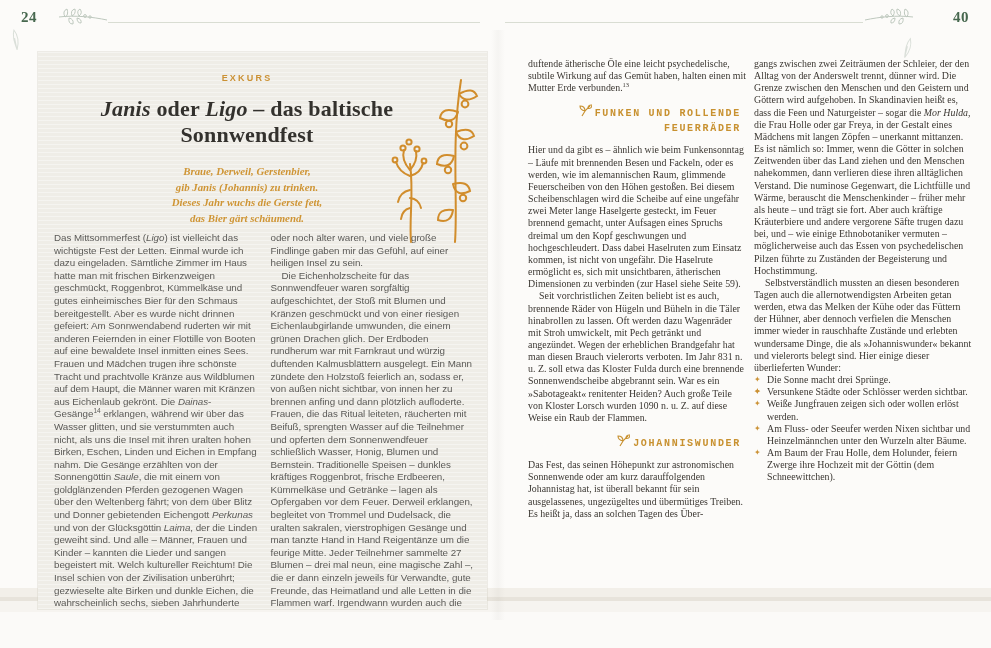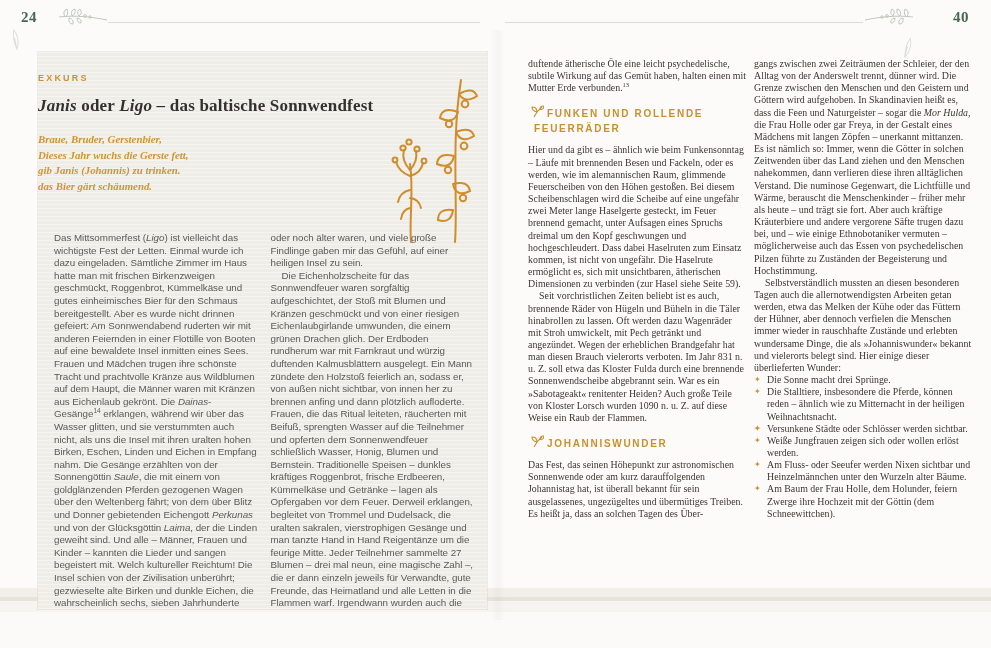--- a/index.html
+++ b/index.html
@@ -22,23 +22,23 @@
   .orn.l { left:57px; }
   .orn.r { left:863px; transform:scaleX(-1); }
   .faintleaf { position:absolute; width:14px; height:24px; opacity:.5; }
   .faintleaf.l { left:8px; top:28px; transform:rotate(-12deg); }
   .faintleaf.r { left:900px; top:36px; transform:rotate(14deg); }
 
   
   .box { position:absolute; left:38px; top:52px; width:449px; height:557px; background:#efede7;
     background-image:repeating-linear-gradient(180deg, rgba(255,255,255,.4) 0 1px, rgba(0,0,0,0) 1px 4px);
     box-shadow:0 0 0 1px rgba(210,206,196,.35); }
-  .box-head { position:absolute; left:0; top:0; width:418px; }
+  .box-head { position:absolute; left:0; top:0; width:418px; text-align:center; }
   .exkurs-label { margin-top:21px; font-size:9px; font-weight:bold; letter-spacing:2.2px; color:#cb9134; }
-  .box-title { margin-top:13px; font-family:"Liberation Serif",serif; font-weight:bold; font-size:17px;
+  .box-title { margin-top:13px; font-family:"Liberation Serif",serif; font-weight:bold; font-size:22px;
     color:#33312d; letter-spacing:.2px; }
   .poem { margin-top:16px; font-family:"Liberation Serif",serif; font-style:italic; font-weight:bold;
     font-size:10.8px; color:#cf9535; line-height:15.6px; }
   .poem-attr { margin-top:9px; font-size:7.5px; font-weight:bold; letter-spacing:1.6px; color:#6f6a60; }
   .plant { position:absolute; right:8px; top:20px; width:98px; height:172px; }
 
   .box-cols { position:absolute; left:16px; top:180px; width:420px; height:380px;
     column-count:2; column-gap:13px; overflow:hidden;
     font-size:9.8px; line-height:12.6px; letter-spacing:-.05px; color:#5b5a57; text-align:left; }
   .box-cols p { margin:0; }
@@ -46,21 +46,21 @@
   .box-cols i, .rcol i { font-style:italic; }
   sup { font-size:6.5px; vertical-align:super; line-height:0; }
 
   
   .rcol { position:absolute; top:58px; width:219px; font-family:"Liberation Serif",serif;
     font-size:9.9px; line-height:12.15px; color:#3b3732; text-align:left; }
   .rcol.c1 { left:528px; }
   .rcol.c2 { left:754px; }
   .rcol p { margin:0; }
   .rcol p.ind { text-indent:11px; }
-  .col-heading { margin:12px 6px 8px; text-align:left; font-family:Liberation Sans, sans-serif;
+  .col-heading { margin:12px 6px 8px; text-align:right; font-family:Liberation Mono, monospace;
     font-size:10px; font-weight:bold; letter-spacing:1.7px; color:#c89130; line-height:1.5; position:relative; }
   .hicon { position:relative; top:-3px; left:-3px; display:inline-block; width:13px; height:13px; vertical-align:middle; }
   ul.wonders { list-style:none; margin:0; }
   ul.wonders li { position:relative; padding-left:13px; margin:0; }
   .blt { position:absolute; left:0; top:0; color:#cb9134; font-size:8px;
     font-family:"DejaVu Sans",sans-serif; }
 </style>
 </head>
 <body>
 
@@ -100,23 +100,23 @@
   </svg>
   <svg class="faintleaf r" viewBox="0 0 14 24">
     <path d="M7 22 C 6 14, 5 8, 8 2 C 11 8, 10 16, 7 22 M7 22 L7 10" fill="none" stroke="#b9c4ba" stroke-width="1"></path>
   </svg>
 
   <div class="box">
     <div class="box-head">
       <div class="exkurs-label">EXKURS</div>
       <div class="box-title"><i>Janis</i> oder <i>Ligo</i> – das baltische Sonnwendfest</div>
       <div class="poem">
-        <div>Braue, Bruder, Gerstenbier,</div>
+        <div>Braue, Derweil, Gerstenbier,</div>
+        <div>gib Janis (Johannis) zu trinken.</div>
         <div>Dieses Jahr wuchs die Gerste fett,</div>
-        <div>gib Janis (Johannis) zu trinken.</div>
         <div>das Bier gärt schäumend.</div>
       </div>
     </div>
 
     <svg class="plant" viewBox="0 0 98 172">
       <g fill="none" stroke="#d18d2c" stroke-width="2" stroke-linecap="round">
         <path d="M74 170 C 77 130, 70 70, 80 8"></path>
         <path d="M78 22 q 14 -8 18 2 q -12 8 -18 -2"></path>
         <path d="M77 40 q -16 -6 -18 6 q 14 7 18 -6"></path>
         <path d="M75 60 q 15 -6 18 4 q -13 8 -18 -4"></path>
@@ -164,21 +164,21 @@
           </g>
         </svg><span>JOHANNISWUNDER</span></div>
     <p>Das Fest, das seinen Höhepunkt zur astronomischen Sonnenwende oder am kurz darauffolgenden Johannistag hat, ist überall bekannt für sein ausgelassenes, ungezügeltes und übermütiges Treiben. Es heißt ja, dass an solchen Tagen des Über-</p>
   </div>
 
   <div class="rcol c2">
     <p>gangs zwischen zwei Zeiträumen der Schleier, der den Alltag von der Anderswelt trennt, dünner wird. Die Grenze zwischen den Menschen und den Geistern und Göttern wird aufgehoben. In Skandinavien heißt es, dass die Feen und Naturgeister – sogar die <i>Mor Hulda</i>, die Frau Holle oder gar Freya, in der Gestalt eines Mädchens mit langen Zöpfen – unerkannt mittanzen. Es ist nämlich so: Immer, wenn die Götter in solchen Zeitwenden über das Land ziehen und den Menschen nahekommen, dann verlieren diese ihren alltäglichen Verstand. Die numinose Gegenwart, die Lichtfülle und Wärme, berauscht die Menschenkinder – früher mehr als heute – und trägt sie fort. Aber auch kräftige Kräuterbiere und andere vergorene Säfte trugen dazu bei, und – wie einige Ethnobotaniker vermuten – möglicherweise auch das Essen von psychedelischen Pilzen führte zu Zuständen der Begeisterung und Hochstimmung.</p>
     <p class="ind">Selbstverständlich mussten an diesen besonderen Tagen auch die allernotwendigsten Arbeiten getan werden, etwa das Melken der Kühe oder das Füttern der Hühner, aber dennoch verfielen die Menschen immer wieder in rauschhafte Zustände und erlebten wundersame Dinge, die als »Johanniswunder« bekannt und vielerorts belegt sind. Hier einige dieser überlieferten Wunder:</p>
     <ul class="wonders">
       <li><span class="blt">✦</span><span>Die Sonne macht drei Sprünge.</span></li>
-      <li><span class="blt">✦</span><span>Die Stalltiere, insbesondere die Pferde, können reden – ähnlich wie zu Mitternacht in der heiligen Weihnachtsnacht.</span></li>
+      <li><span class="blt">✦</span></li>
       <li><span class="blt">✦</span></li>
       <li><span class="blt">✦</span><span>Versunkene Städte oder Schlösser werden sichtbar.</span></li>
       <li><span class="blt">✦</span><span>Weiße Jungfrauen zeigen sich oder wollen erlöst werden.</span></li>
       <li><span class="blt">✦</span><span>Am Fluss- oder Seeufer werden Nixen sichtbar und Heinzelmännchen unter den Wurzeln alter Bäume.</span></li>
       <li><span class="blt">✦</span><span>Am Baum der Frau Holle, dem Holunder, feiern Zwerge ihre Hochzeit mit der Göttin (dem Schneewittchen).</span></li>
     </ul>
   </div>
 </div>
 
 </body></html>

